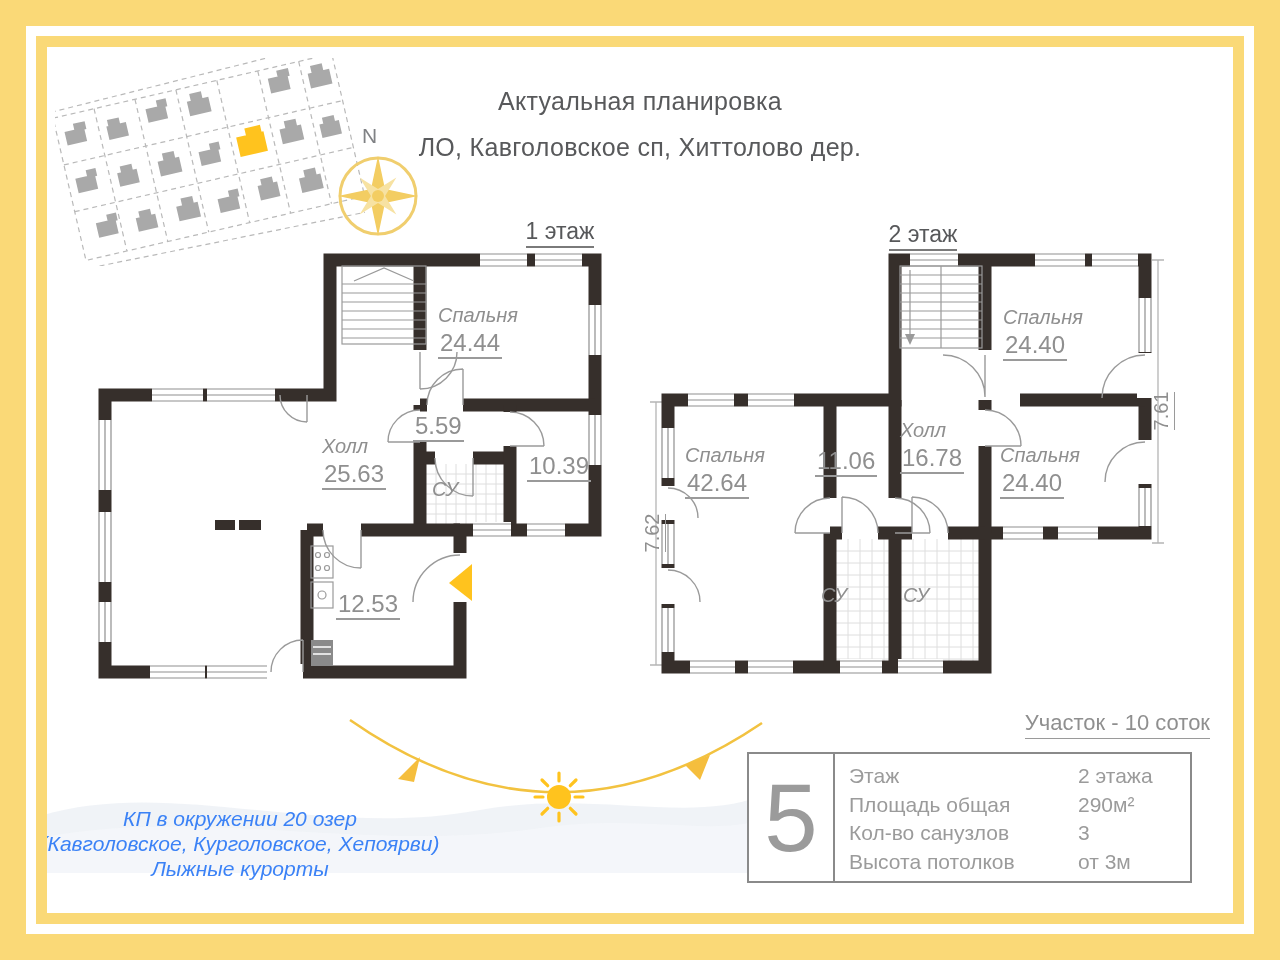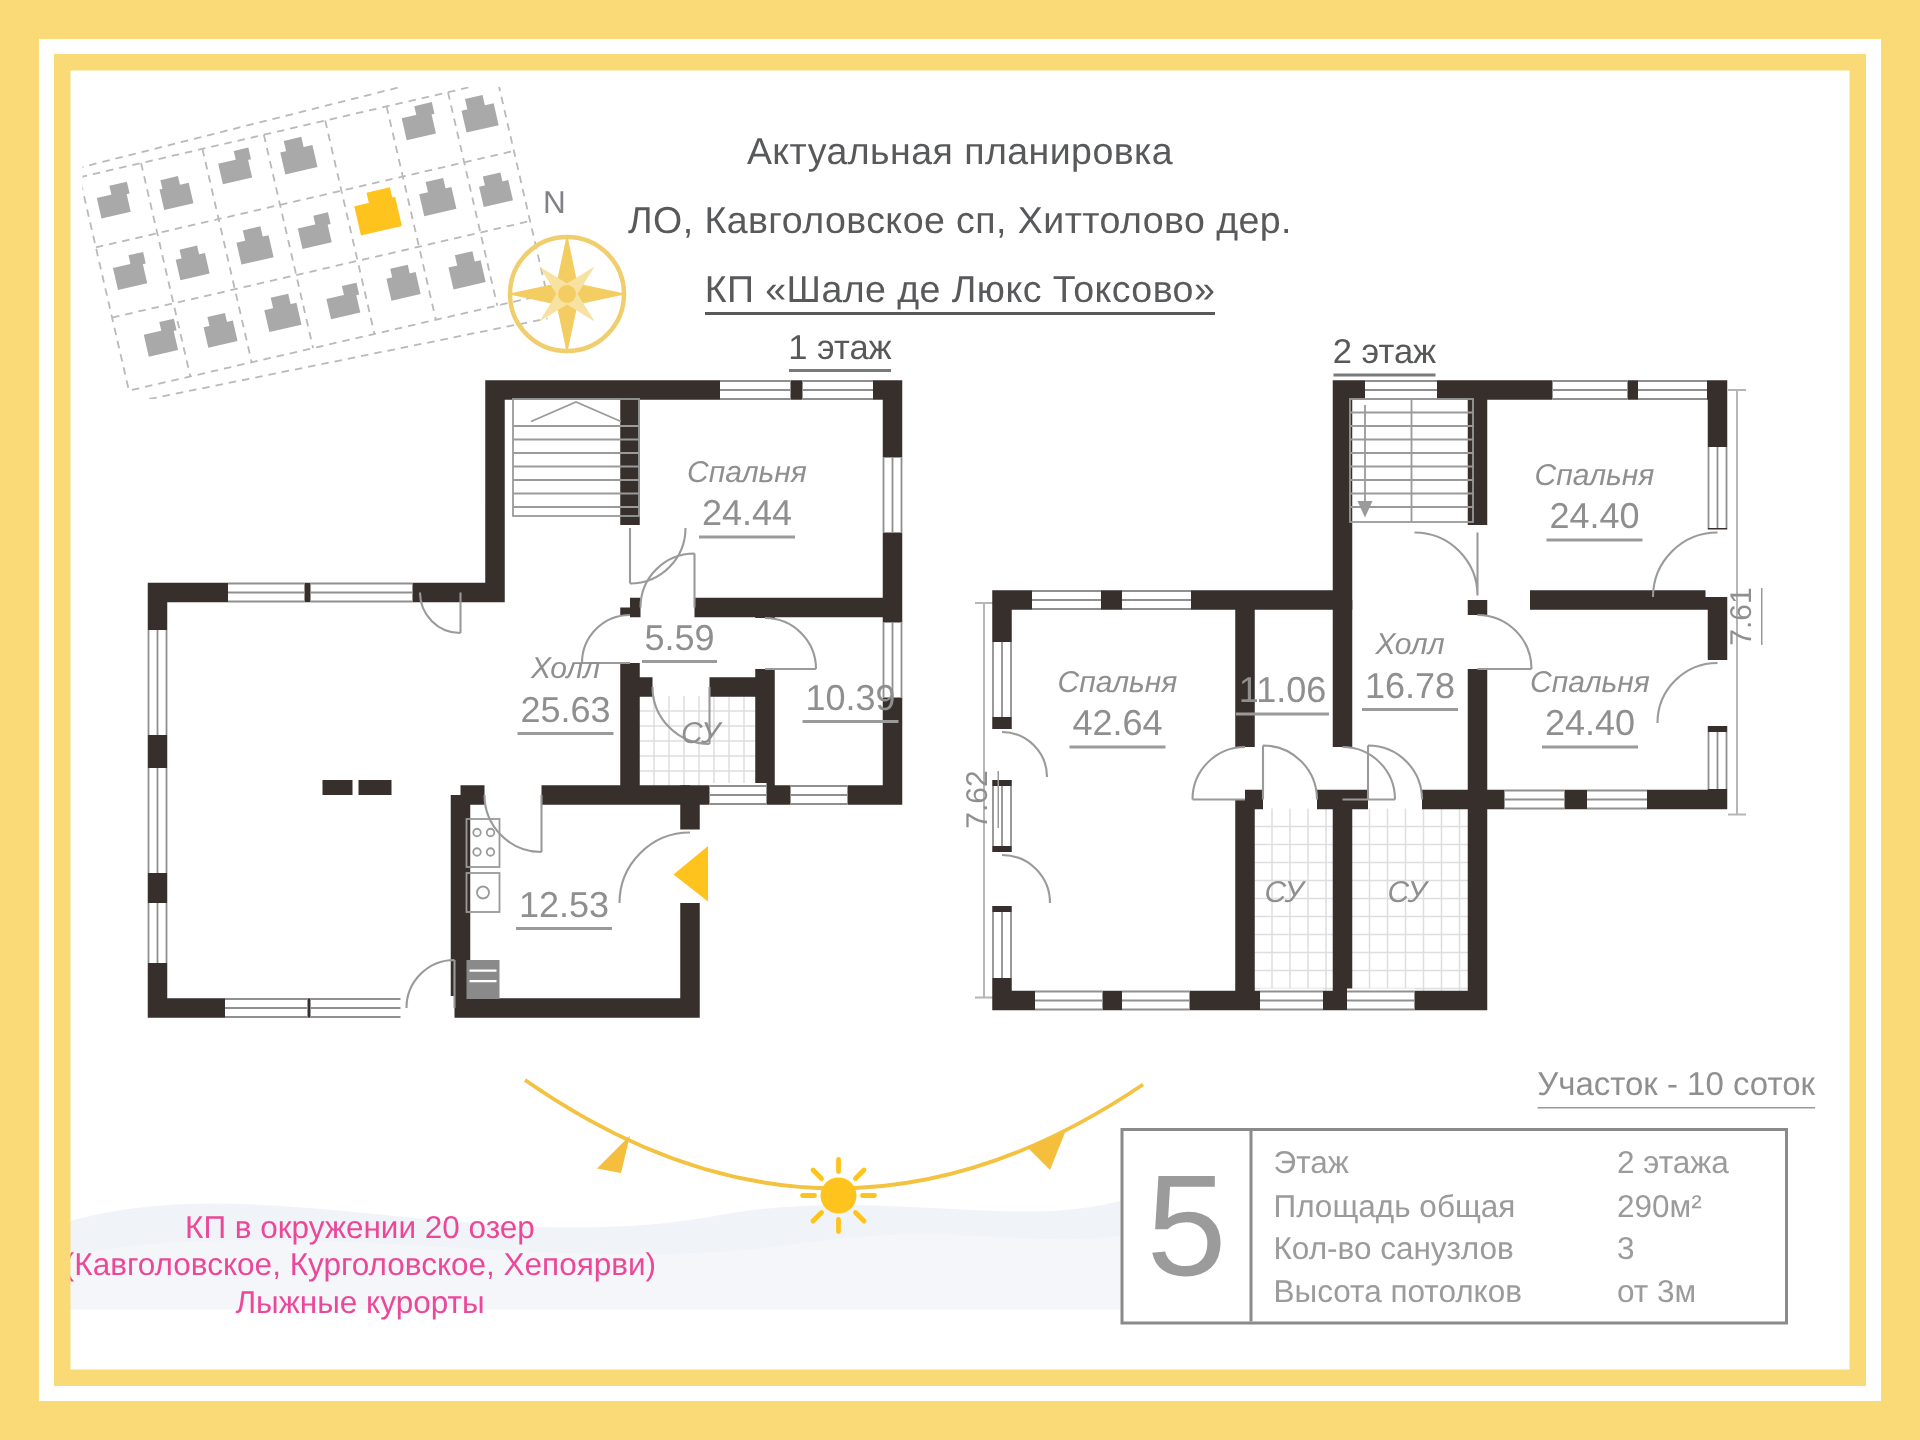--- a/index.html
+++ b/index.html
@@ -10,30 +10,30 @@
   .frame-inner{position:absolute;left:36px;top:36px;right:36px;bottom:36px;border:11px solid #FAD977;pointer-events:none;z-index:50;}
   .abs{position:absolute;}
   
   .title-block{left:390px;top:70px;width:500px;text-align:center;color:#58595B;}
   .title-line{font-size:25px;line-height:30px;letter-spacing:.3px;margin-top:16px;}
   .title-line .u{border-bottom:2px solid #58595B;padding-bottom:1px;}
   
   .floor-title{width:120px;text-align:center;color:#57585A;font-size:23px;}
   .floor-title .u{border-bottom:2px solid #7a7a7a;padding-bottom:2px;}
   
-  .rlabel{position:absolute;text-align:center;color:#8F8F8F;}
+  .rlabel{position:absolute;color:#8F8F8F;}
   .rname{font-style:italic;font-size:20px;line-height:24px;display:block;}
   .rarea{font-size:24px;line-height:26px;display:inline-block;border-bottom:2px solid #9a9a9a;padding:0 2px 1px 2px;margin-top:3px;}
   .dim{position:absolute;width:64px;height:26px;text-align:center;color:#8F8F8F;font-size:20px;transform:rotate(-90deg);}
   .dim .u{border-bottom:1.5px solid #9a9a9a;padding-bottom:2px;}
   
   .north{left:362px;top:124px;color:#808285;font-size:21px;}
   
-  .footer-text{left:30px;top:806px;width:420px;text-align:center;color:#ec4899;
-               font-size:21px;line-height:25px;z-index:5;}
+  .footer-text{left:30px;top:806px;width:420px;text-align:center;color:#3b82f6;
+               font-style:italic;font-size:21px;line-height:25px;z-index:5;}
   
   .plot-label{left:1000px;top:710px;width:210px;text-align:right;color:#8F8F8F;font-size:22px;}
   .plot-label .u{border-bottom:1.5px solid #9a9a9a;padding-bottom:3px;}
   
   .info-table{left:747px;top:752px;width:441px;height:127px;border:2px solid #8a8a8a;
               display:flex;background:#fff;z-index:5;}
   .info-left{width:84px;border-right:2px solid #8a8a8a;display:flex;align-items:center;justify-content:center;}
   .big-number{font-size:96px;font-weight:300;color:#9B9B9B;line-height:1;}
   .info-right{flex:1;padding:8px 12px 6px 14px;display:flex;flex-direction:column;justify-content:space-between;}
   .info-row{display:flex;font-size:21px;color:#9B9B9B;line-height:27px;}
@@ -84,21 +84,20 @@
     <path d="M48,8 L55,41 L88,48 L55,55 L48,88 L41,55 L8,48 L41,41 Z" fill="#F3CD62"></path>
     <g transform="rotate(45 48 48)">
       <path d="M48,22 L53,43 L74,48 L53,53 L48,74 L43,53 L22,48 L43,43 Z" fill="#F7E2A2"></path>
     </g>
     <circle cx="48" cy="48" r="6" fill="#F3CD62"></circle>
   </svg>
 
   <div class="abs title-block">
     <div class="title-line">Актуальная планировка</div>
     <div class="title-line">ЛО, Кавголовское сп, Хиттолово дер.</div>
-    <div class="title-line"><span class="u">КП «Шале де Люкс Токсово»</span></div>
   </div>
 
   <div class="abs floor-title" style="left:500px;top:218px;">
     <span class="u">1 этаж</span></div>
   <div class="abs floor-title" style="left:863px;top:221px;">
     <span class="u">2 этаж</span></div>
 
   <div class="abs" style="left:95px;top:250px;width:525px;height:440px;">
     <svg width="525" height="440" viewBox="0 0 525 440">
 

